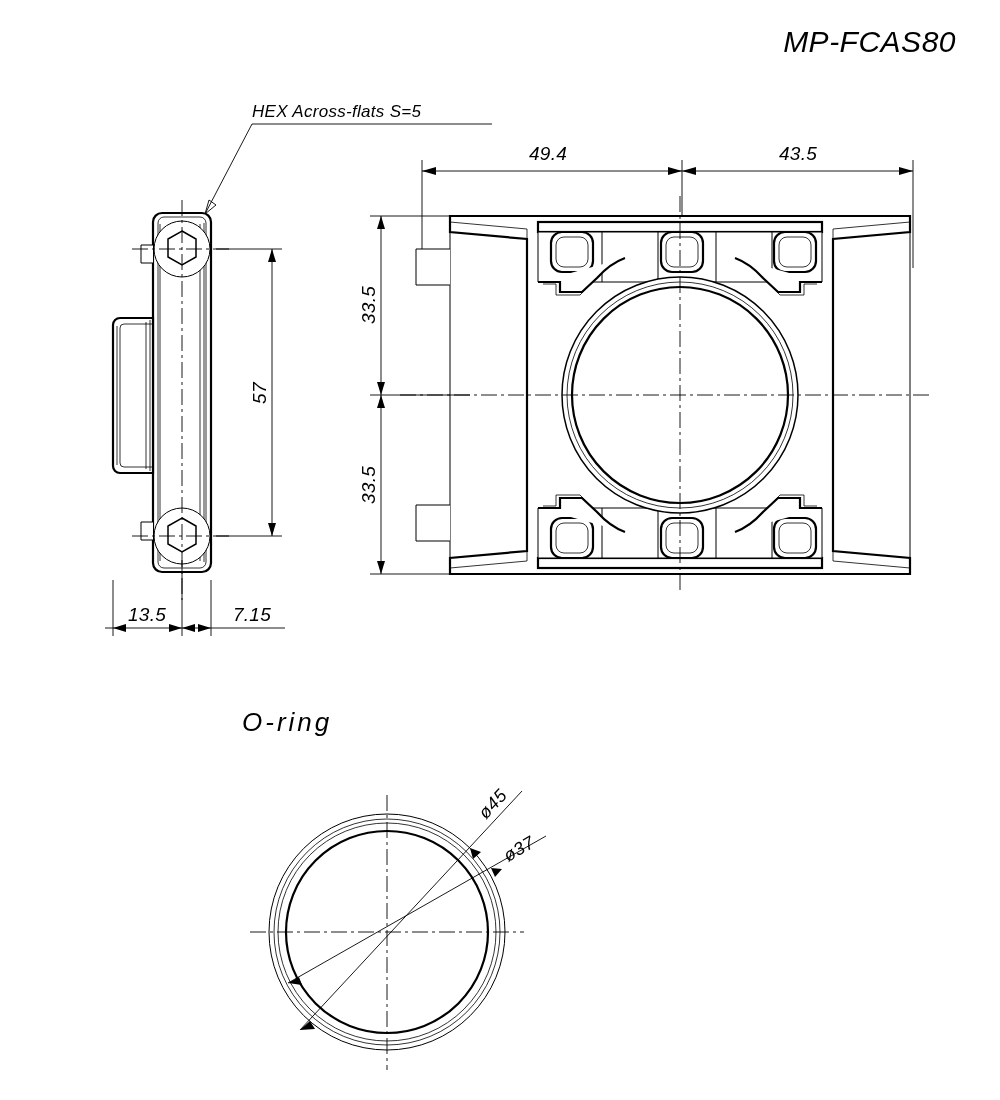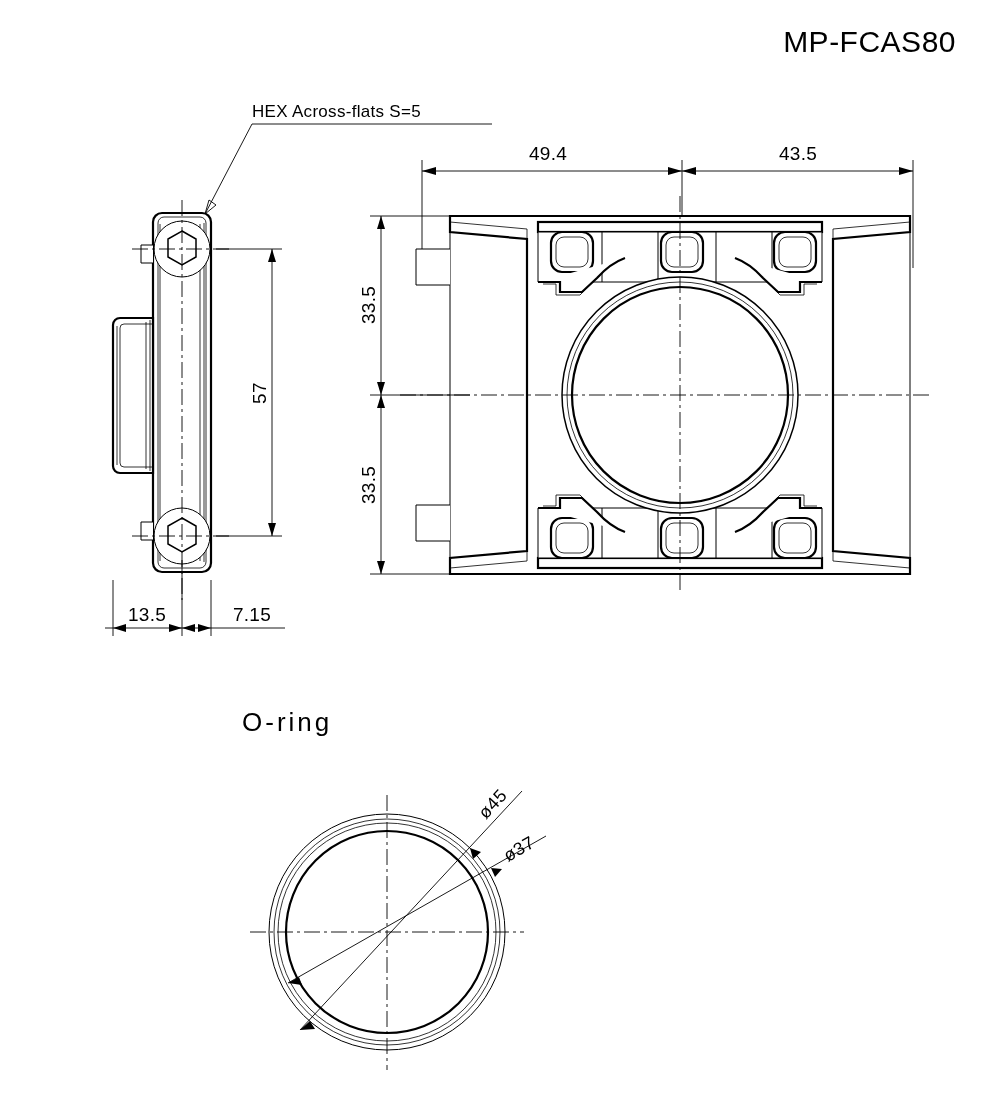--- a/index.html
+++ b/index.html
@@ -15,20 +15,21 @@
     overflow: hidden;
     font-family: "Liberation Sans", sans-serif;
     color: #000000;
   }
   #drawing-root {
     position: absolute;
     left: 0;
     top: 0;
     width: 816px;
     height: 1100px;
+    font-style: italic;
   }
   svg.sheet {
     display: block;
     width: 1000px;
     height: 1100px;
   }
   .ln {
     stroke: #000000;
     fill: none;
     stroke-linecap: butt;

